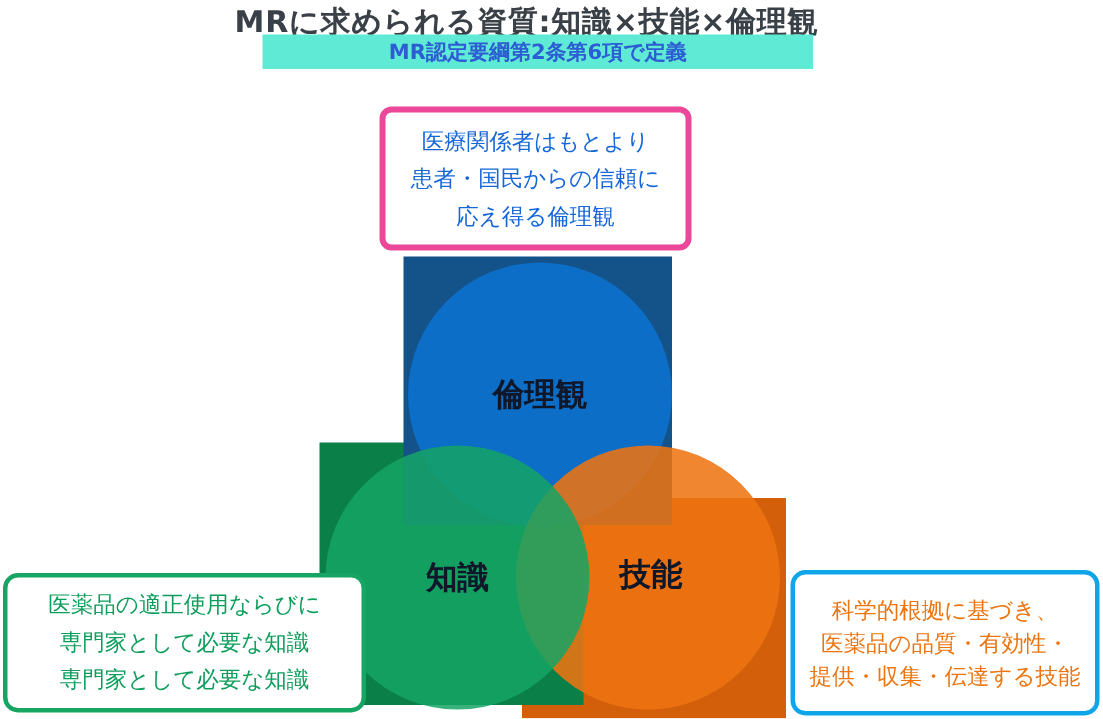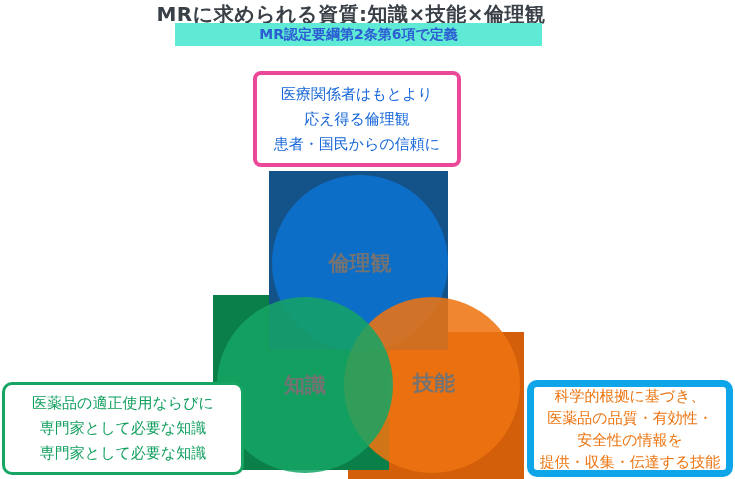--- a/index.html
+++ b/index.html
@@ -26,21 +26,21 @@
   .sq-orange { left:348px; top:332px; width:176px; height:147px; background:#d45f0a; }
 
   
   .circle { position:absolute; width:176px; height:176px; border-radius:50%; }
   .c-blue   { left:272px; top:175px; background:#0c6ec6; }
   .c-orange { left:344px; top:297px; background:rgba(238,116,17,0.87); }
   .c-green  { left:217px; top:297px; background:rgba(21,165,101,0.85); }
 
   
   .vlabel {
-    position:absolute; transform:translate(-50%,-50%); color:#737373;
+    position:absolute; transform:translate(-50%,-50%); color:#0f172a;
     font-weight:bold; font-size:21px; white-space:nowrap;
   }
   .vl-ethics    { left:360px; top:263px; }
   .vl-knowledge { left:305px; top:385px;text-align:center; }
   .vl-skill     { left:434px; top:383px; }
 
   
   .box {
     position:absolute; background:#ffffff; box-sizing:border-box;
     display:flex; flex-direction:column; justify-content:center;
@@ -51,39 +51,39 @@
     border:4px solid #ec4899; border-radius:8px;
     color:#1566d9; font-size:15px; line-height:25px;
   }
   .box-left {
     left:2px; top:382px; width:242px; height:93px;
     border:3px solid #17a563; border-radius:10px;
     color:#0e9e5c; font-size:15px; line-height:25px;
   }
   .box-right {
     left:527px; top:380px; width:206px; height:97px;
-    border:7px solid #0ea5e9; border-radius:10px;
+    border:3px solid #0ea5e9; border-radius:10px;
     color:#ec7511; font-size:15px; line-height:22px;
   }
 </style>
 </head>
 <body>
 
 <div class="stage">
 
   <div class="title">MRに求められる資質:知識×技能×倫理観</div>
 
   <div class="subtitle-bar">
     <span class="subtitle">MR認定要綱第2条第6項で定義</span>
   </div>
 
   <div class="box box-top">
     <div>医療関係者はもとより</div>
+    <div>患者・国民からの信頼に</div>
     <div>応え得る倫理観</div>
-    <div>患者・国民からの信頼に</div>
   </div>
 
   <div class="sq sq-orange"></div>
   <div class="sq sq-green"></div>
   <div class="sq sq-blue"></div>
 
   <div class="circle c-blue"></div>
   <div class="circle c-orange"></div>
   <div class="circle c-green"></div>
 
@@ -93,17 +93,16 @@
 
   <div class="box box-left">
     <div>医薬品の適正使用ならびに</div>
     <div>専門家として必要な知識</div>
     <div>専門家として必要な知識</div>
   </div>
 
   <div class="box box-right">
     <div>科学的根拠に基づき、</div>
     <div>医薬品の品質・有効性・</div>
-    <div>安全性の情報を</div>
     <div>提供・収集・伝達する技能</div>
   </div>
 
 </div>
 
 </body></html>

